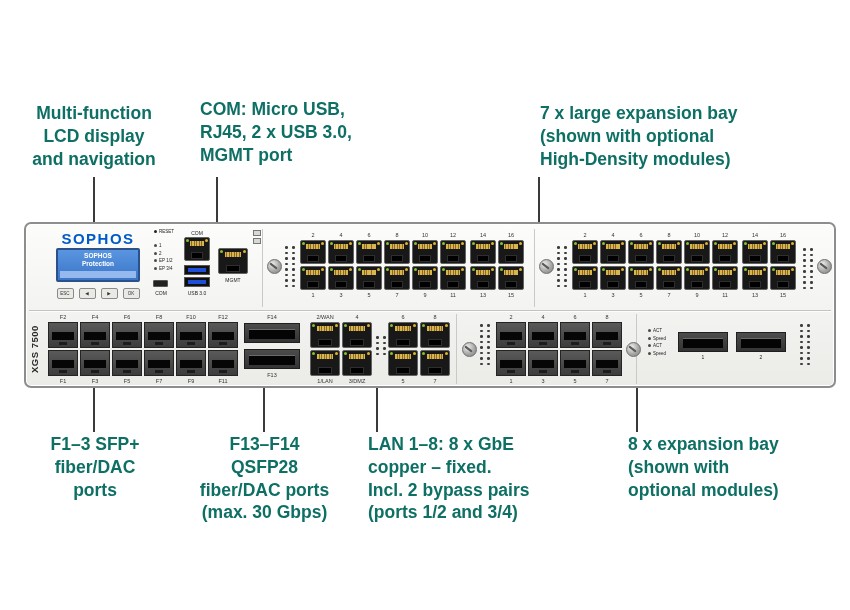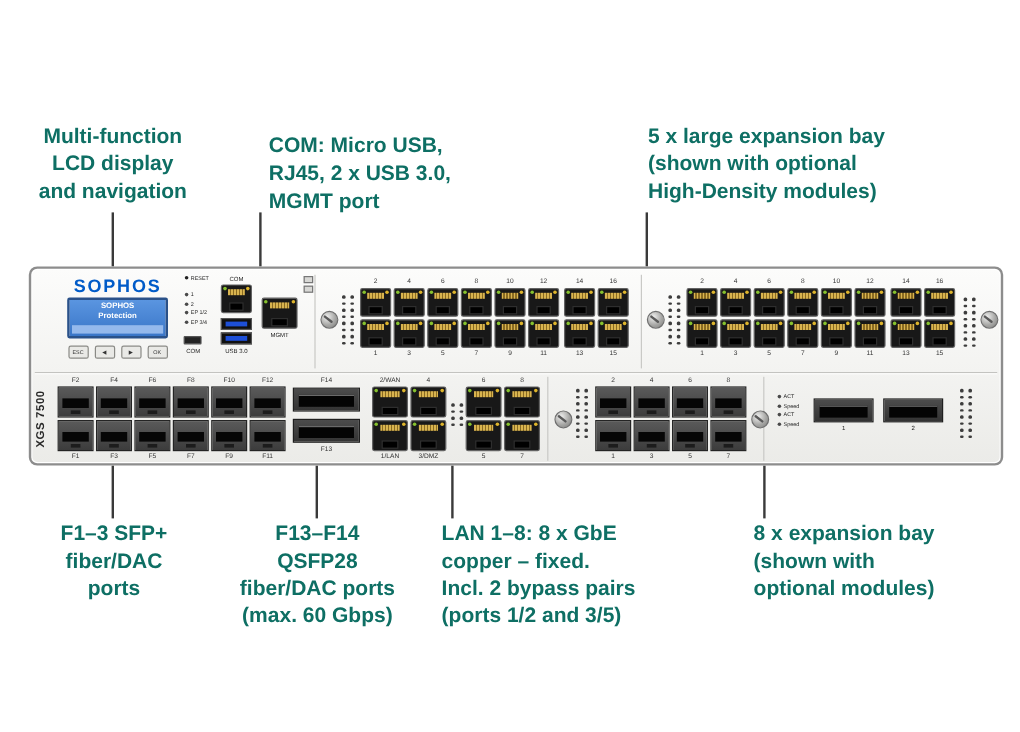--- a/index.html
+++ b/index.html
@@ -73,24 +73,24 @@
   .micro{width:15px;height:7px;background:#222;border:1px solid #555;border-radius:1px;box-sizing:border-box;}
 </style>
 </head>
 <body>
 
 <div class="stage">
 
   <div class="ann ac" style="left:8px;top:102px;width:172px;">Multi-function
 LCD display
 and navigation</div>
-  <div class="ann" style="left:200px;top:110px;width:220px;margin-left:24px;">COM: Micro USB,
+  <div class="ann" style="left:200px;top:98px;width:220px;">COM: Micro USB,
 RJ45, 2 x USB 3.0,
 MGMT port</div>
-  <div class="ann" style="left:540px;top:102px;width:270px;">5 x large expansion bay
+  <div class="ann" style="left:540px;top:102px;width:270px;">7 x large expansion bay
 (shown with optional
 High-Density modules)</div>
 
   <div class="cline" style="left:93px;top:177px;height:45px;"></div>
   <div class="cline" style="left:216px;top:177px;height:45px;"></div>
   <div class="cline" style="left:538px;top:177px;height:45px;"></div>
   <div class="cline" style="left:93px;top:388px;height:44px;"></div>
   <div class="cline" style="left:263px;top:388px;height:44px;"></div>
   <div class="cline" style="left:376px;top:388px;height:44px;"></div>
   <div class="cline" style="left:636px;top:388px;height:44px;"></div>
@@ -616,22 +616,22 @@
         <i></i>
       </div>
   </div>
 
   <div class="ann ac" style="left:20px;top:433px;width:150px;">F1–3 SFP+
 fiber/DAC
 ports</div>
   <div class="ann ac" style="left:172px;top:433px;width:185px;">F13–F14
 QSFP28
 fiber/DAC ports
-(max. 60 Gbps)</div>
+(max. 30 Gbps)</div>
   <div class="ann" style="left:368px;top:433px;width:215px;">LAN 1–8: 8 x GbE
 copper – fixed.
 Incl. 2 bypass pairs
-(ports 1/2 and 3/5)</div>
+(ports 1/2 and 3/4)</div>
   <div class="ann" style="left:628px;top:433px;width:200px;">8 x expansion bay
 (shown with
 optional modules)</div>
 
 </div>
 
 </body></html>

